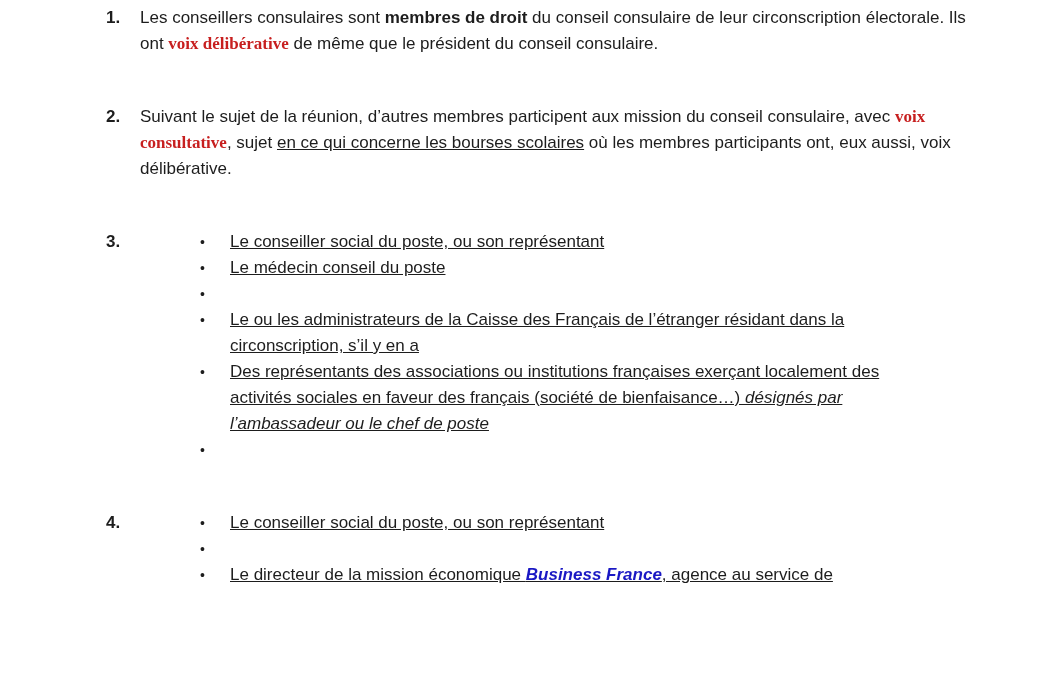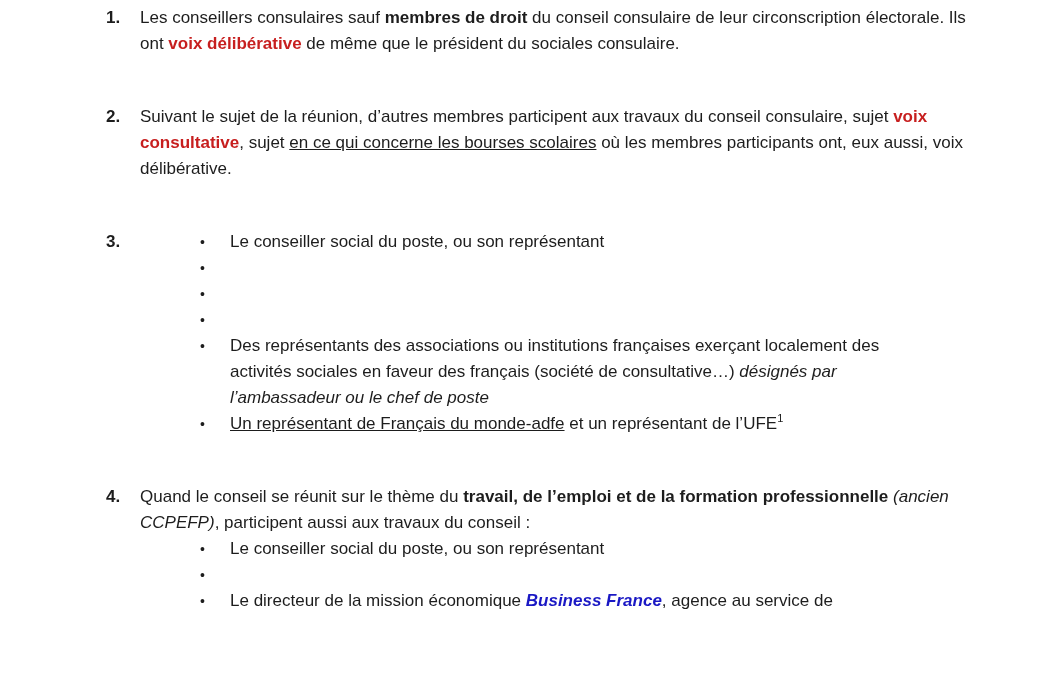--- a/index.html
+++ b/index.html
@@ -12,75 +12,75 @@
     line-height: 26px;
     color: var(--ink, #1d1d1d);
   }
   .page { padding: 5px 0 0 106px; }
   .item { display: flex; margin-top: 47px; }
   .item:first-child { margin-top: 0; }
   .num { flex: 0 0 34px; width: 34px; font-weight: 700; }
   .content { width: 840px; }
   .bullet { display: flex; padding-left: 60px; }
   .dot { flex: 0 0 30px; width: 30px; font-size: 14px; }
-  .btext { width: 715px; }
+  .btext { width: 715px; text-decoration: underline; }
   .b { font-weight: 700; text-align: right; }
   .i { font-style: italic; }
   .u { text-decoration: underline; margin-top: 31px; }
-  .c-red { color: var(--red, #c71f1f); }
+  .c-red { color: var(--red, #c71f1f); font-family: Liberation Serif, serif; }
   .c-blue { color: var(--blue, #1a18c4); }
   sup { font-size: 11px; line-height: 0; vertical-align: super; }
 </style>
 </head>
 <body style="--ink: #1d1d1d; --red: #c71f1f; --blue: #1a18c4;">
 
 <div class="page">
   <div>
       <div class="item">
         <div class="num">1.</div>
         <div class="content">
-          <div class="para"><span>Les conseillers consulaires sauf </span><span class="b">membres de droit</span><span> du conseil consulaire de leur circonscription électorale. Ils ont </span><span class="b c-red">voix délibérative</span><span> de même que le président du sociales consulaire.</span></div>
+          <div class="para"><span>Les conseillers consulaires sont </span><span class="b">membres de droit</span><span> du conseil consulaire de leur circonscription électorale. Ils ont </span><span class="b c-red">voix délibérative</span><span> de même que le président du conseil consulaire.</span></div>
         </div>
       </div>
       <div class="item">
         <div class="num">2.</div>
         <div class="content">
-          <div class="para"><span>Suivant le sujet de la réunion, d’autres membres participent aux travaux du conseil consulaire, sujet </span><span class="b c-red">voix consultative</span><span>, sujet </span><span class="u">en ce qui concerne les bourses scolaires</span><span> où les membres participants ont, eux aussi, voix délibérative.</span></div>
+          <div class="para"><span>Suivant le sujet de la réunion, d’autres membres participent aux mission du conseil consulaire, avec </span><span class="b c-red">voix consultative</span><span>, sujet </span><span class="u">en ce qui concerne les bourses scolaires</span><span> où les membres participants ont, eux aussi, voix délibérative.</span></div>
         </div>
       </div>
       <div class="item">
         <div class="num">3.</div>
         <div class="content">
           <div class="bullet">
             <span class="dot">•</span>
             <span class="btext"><span>Le conseiller social du poste, ou son représentant</span></span>
           </div>
           <div class="bullet">
             <span class="dot">•</span>
+            <span class="btext"><span>Le médecin conseil du poste</span></span>
           </div>
           <div class="bullet">
             <span class="dot">•</span>
           </div>
           <div class="bullet">
             <span class="dot">•</span>
+            <span class="btext"><span>Le ou les administrateurs de la Caisse des Français de l’étranger résidant dans la circonscription, s’il y en a</span></span>
           </div>
           <div class="bullet">
             <span class="dot">•</span>
-            <span class="btext"><span>Des représentants des associations ou institutions françaises exerçant localement des activités sociales en faveur des français (société de consultative…) </span><span class="i">désignés par l’ambassadeur ou le chef de poste</span></span>
+            <span class="btext"><span>Des représentants des associations ou institutions françaises exerçant localement des activités sociales en faveur des français (société de bienfaisance…) </span><span class="i">désignés par l’ambassadeur ou le chef de poste</span></span>
           </div>
           <div class="bullet">
             <span class="dot">•</span>
-            <span class="btext"><span class="u">Un représentant de Français du monde-adfe</span><span> et un représentant de l’UFE</span><sup>1</sup></span>
           </div>
         </div>
       </div>
       <div class="item">
         <div class="num">4.</div>
         <div class="content">
-          <div class="para"><span>Quand le conseil se réunit sur le thème du </span><span class="b">travail, de l’emploi et de la formation professionnelle</span><span> </span><span class="i">(ancien CCPEFP)</span><span>, participent aussi aux travaux du conseil&nbsp;:</span></div>
           <div class="bullet">
             <span class="dot">•</span>
             <span class="btext"><span>Le conseiller social du poste, ou son représentant</span></span>
           </div>
           <div class="bullet">
             <span class="dot">•</span>
           </div>
           <div class="bullet">
             <span class="dot">•</span>
             <span class="btext"><span>Le directeur de la mission économique </span><span class="b i c-blue">Business France</span><span>, agence au service de</span></span>

